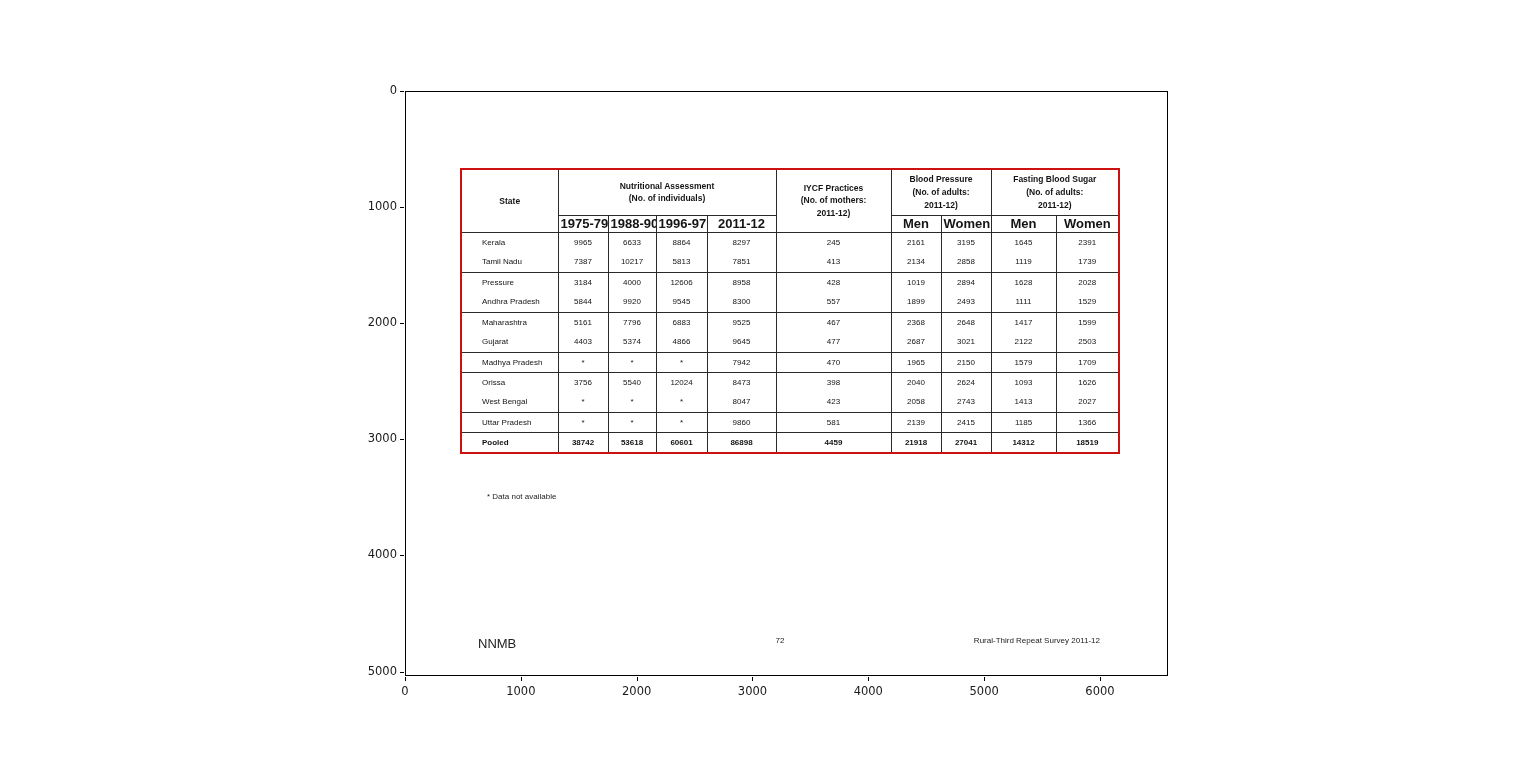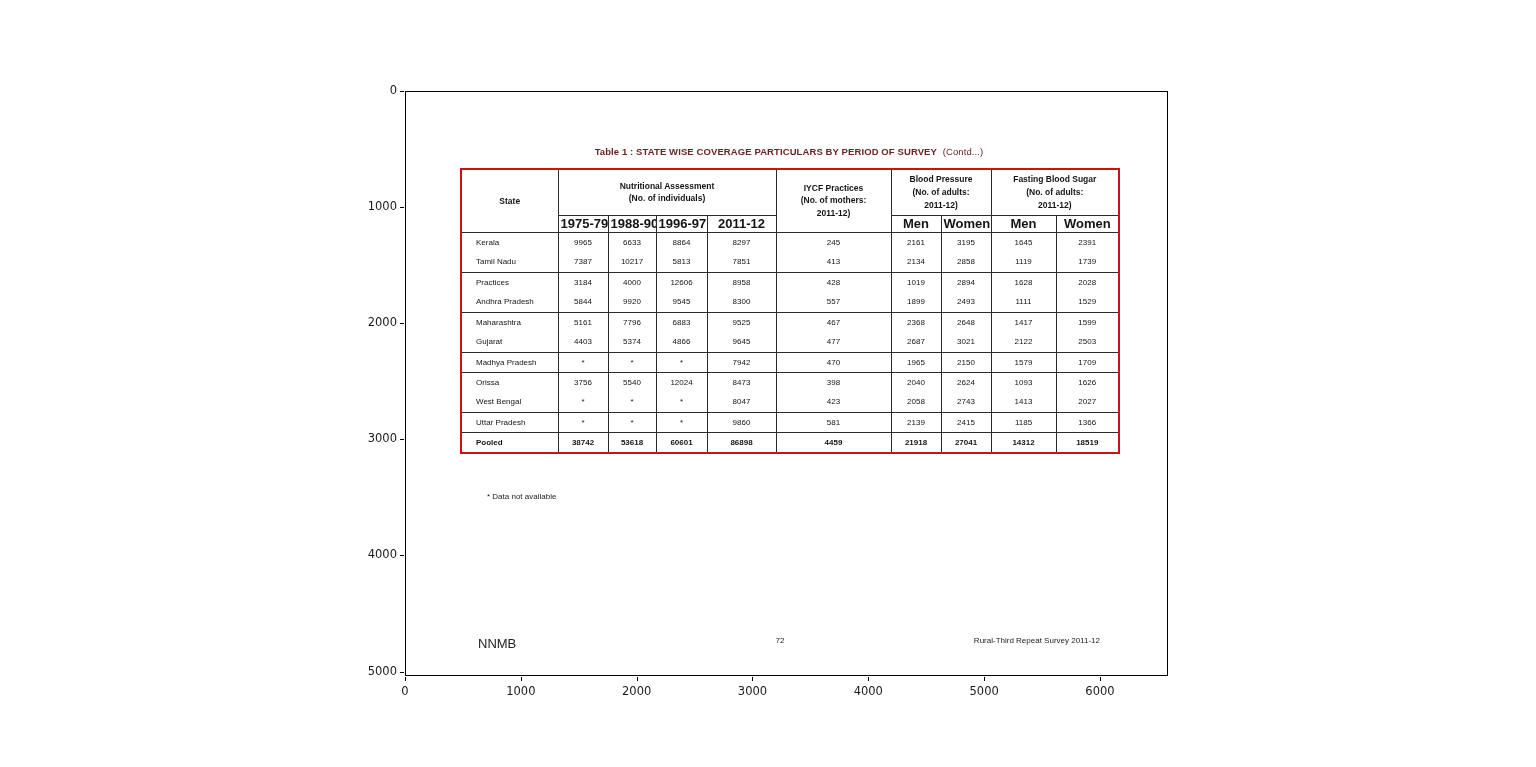--- a/index.html
+++ b/index.html
@@ -46,41 +46,37 @@
     overflow: hidden; white-space: nowrap;
   }
   .doc-table thead th { font-weight: bold; }
   tr.hrow1 { height: 46px; }
   tr.hrow1 th { font-size: 8.5px; border-bottom: 1px solid #2a2a2a; }
   tr.hrow1 th div { line-height: 1.5; }
   tr.hrow2 { height: 17px; }
   tr.hrow2 th { font-size: 13px; border-bottom: 1px solid #2a2a2a; }
   .doc-table tbody tr { height: 20px; }
   .doc-table tbody td { font-size: 8px; }
-  .doc-table tbody td.state-cell { text-align: left; padding-left: 14px; margin-top: 31px; }
+  .doc-table tbody td.state-cell { text-align: left; padding-left: 20px; margin-top: 31px; }
   .doc-table tbody tr.group-start td { border-top: 1px solid #2a2a2a; }
   .doc-table tbody tr.bold-row { height: 21px; }
   .doc-table tbody tr.bold-row td { font-weight: bold; }
 
   .doc-footnote { position: absolute; left: 487px; top: 468px; font-size: 8px; color: #222; margin-top: 24px; }
   .doc-footer-left  { position: absolute; left: 478px; top: 636px; font-size: 13px; color: #222; }
   .doc-footer-center{ position: absolute; left: 780px; top: 636px; transform: translateX(-50%); font-size: 8px; color: #222; }
   .doc-footer-right { position: absolute; right: 436px; top: 636px; font-size: 8px; color: #222; white-space: nowrap; }
 </style>
 </head>
 <body>
 
 <div id="canvas">
 
   <div class="plot-area"></div>
 
-  <div class="doc-title" style="color: rgb(110, 34, 34);">
-    <span class="t-main">Table 1 : STATE WISE COVERAGE PARTICULARS BY PERIOD OF SURVEY</span>
-    <span class="t-suffix">(Contd...)</span>
-  </div>
 
   <table class="doc-table" style="border-color: rgb(204, 17, 17);">
     <colgroup>
       <col style="width:97px">
         <col style="width:50px">
         <col style="width:48px">
         <col style="width:51px">
         <col style="width:69px">
       <col style="width:115px">
         <col style="width:50px">
@@ -141,21 +137,21 @@
           <td>10217</td>
           <td>5813</td>
           <td>7851</td>
           <td>413</td>
           <td>2134</td>
           <td>2858</td>
           <td>1119</td>
           <td>1739</td>
         </tr>
         <tr class="group-start">
-          <td class="state-cell">Practices</td>
+          <td class="state-cell">Pressure</td>
           <td>3184</td>
           <td>4000</td>
           <td>12606</td>
           <td>8958</td>
           <td>428</td>
           <td>1019</td>
           <td>2894</td>
           <td>1628</td>
           <td>2028</td>
         </tr>

